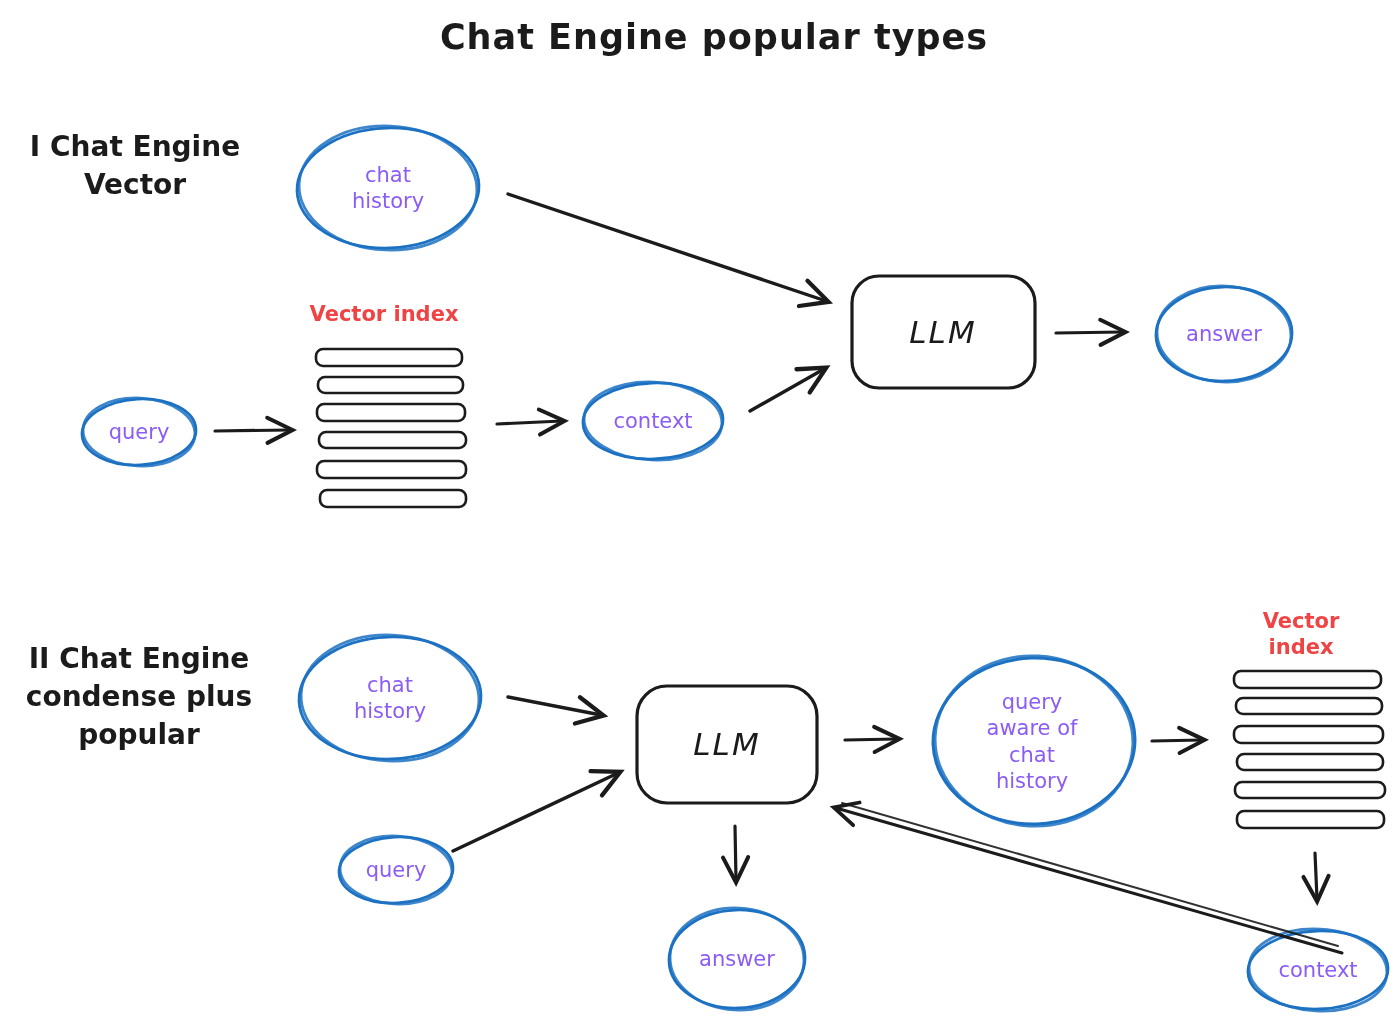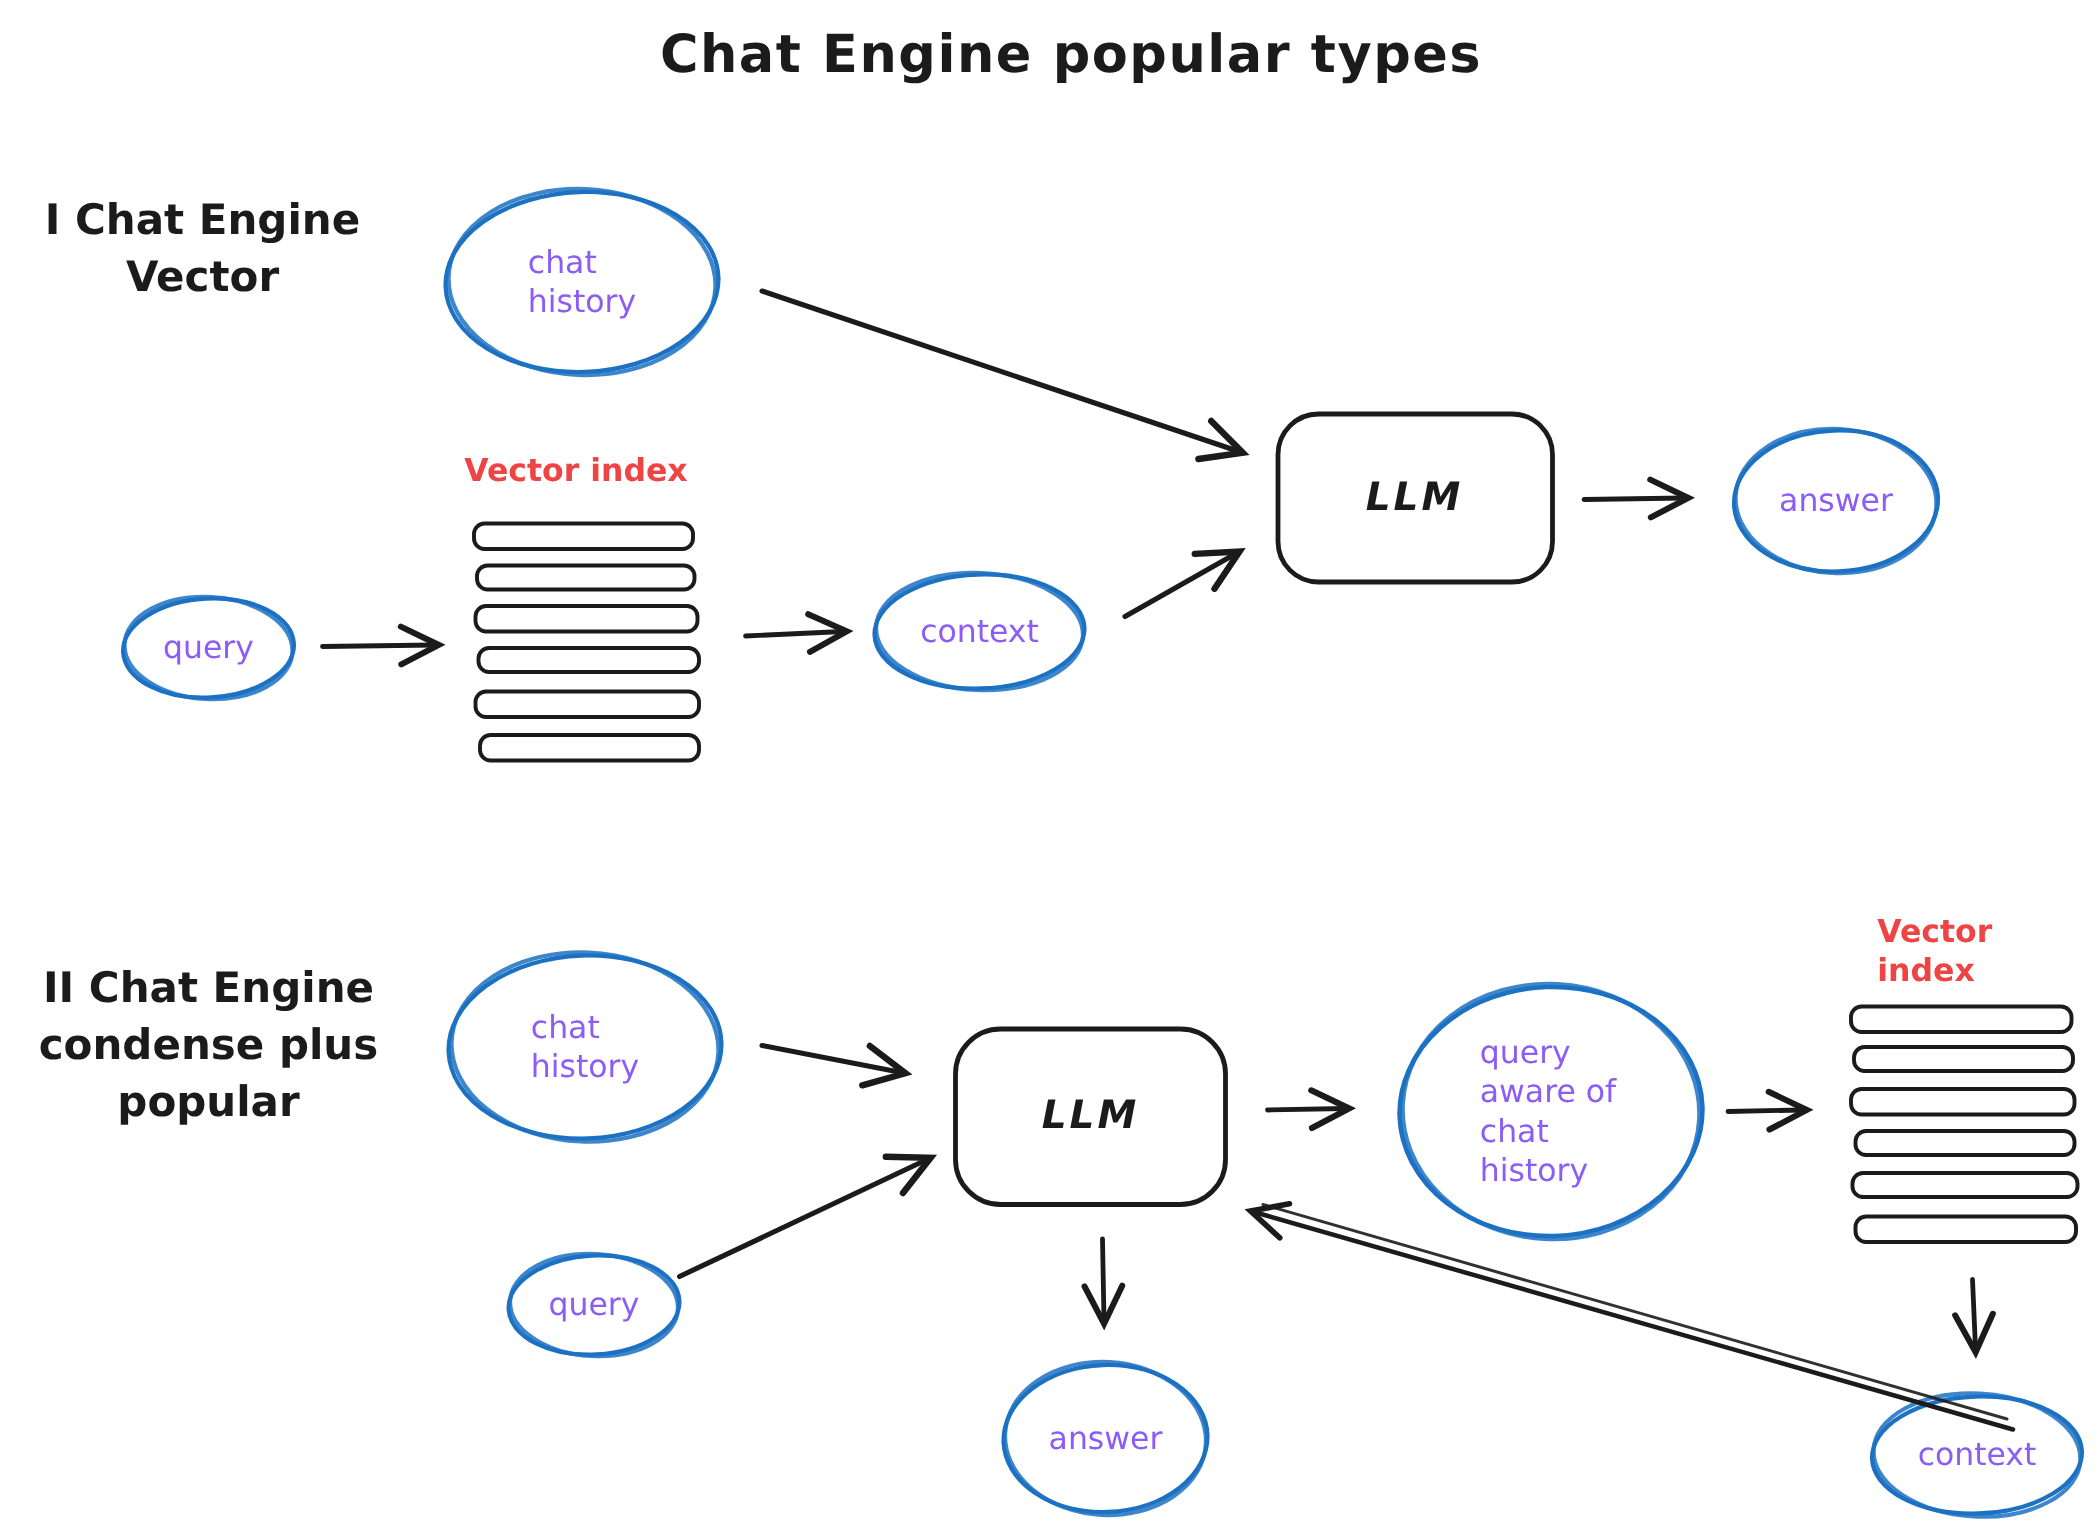--- a/index.html
+++ b/index.html
@@ -7,20 +7,21 @@
     position:relative;
     width:1400px;height:1020px;
     background:#ffffff;
     font-family:"DejaVu Sans", sans-serif;
     overflow:hidden;
   }
   #shapes{position:absolute;left:0;top:0;width:1400px;height:1020px;}
   .lbl{
     position:absolute;
     transform:translate(-50%,-50%);
+    text-align:center;
     white-space:pre-line;
     line-height:1.25;
     user-select:none;
   }
   .title{
     font-size:35px;
     font-weight:600;
     color:#1b1b1b;
     letter-spacing:1px;
   }
@@ -36,23 +37,23 @@
     font-size:21px;
     font-weight:500;
     color:#8b5cf6;
   }
   .small-black{
     font-size:21px;
     font-weight:600;
     color:#ef4444;
   }
   .llm-label{
-    font-size:26px;
+    font-size:31px;
     font-style:italic;
-    font-weight:700;
+    font-weight:400;
     color:#1b1b1b;
     letter-spacing:2px;
   }
 </style>
 </head>
 <body>
 
 <div id="canvas">
 
   <svg id="shapes" viewBox="0 0 1400 1020" xmlns="http://www.w3.org/2000/svg">

